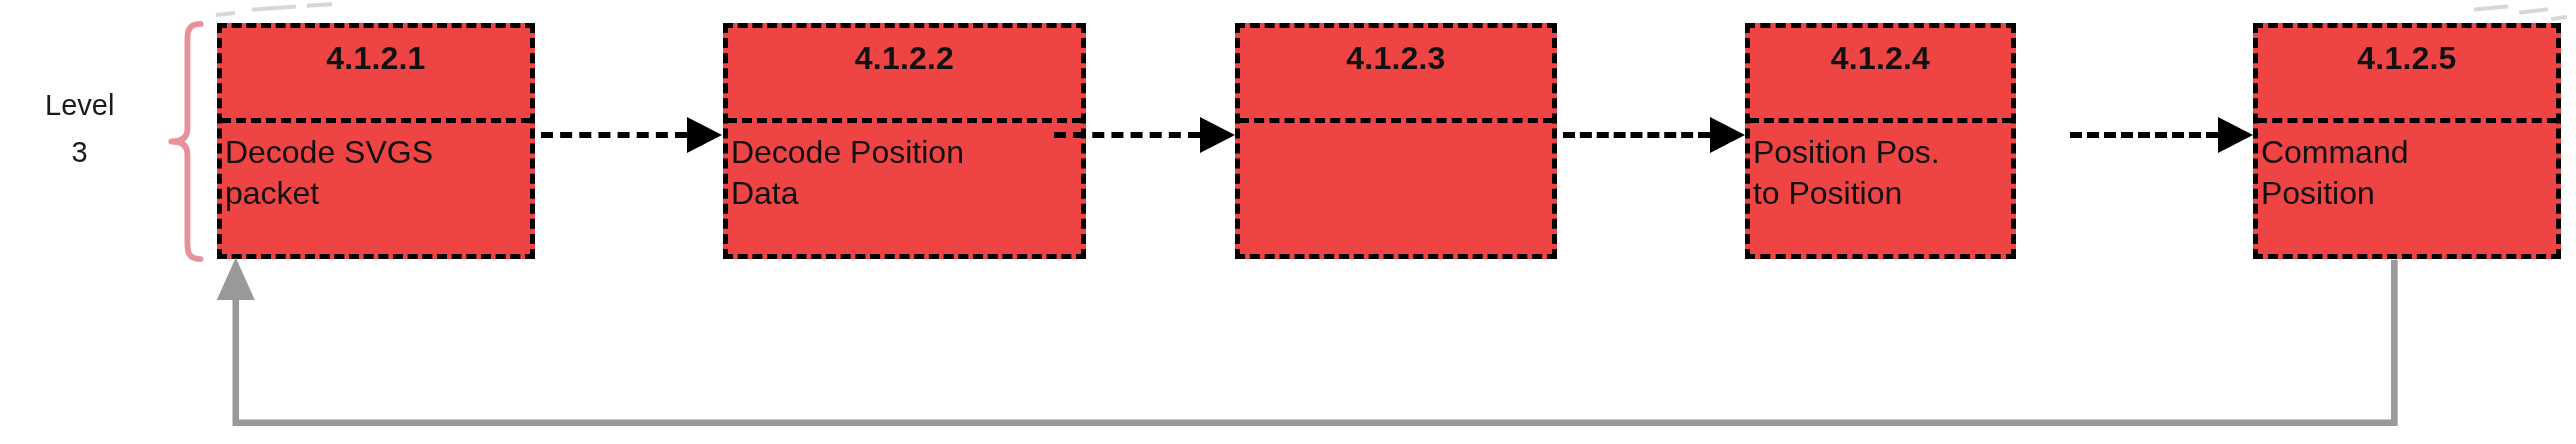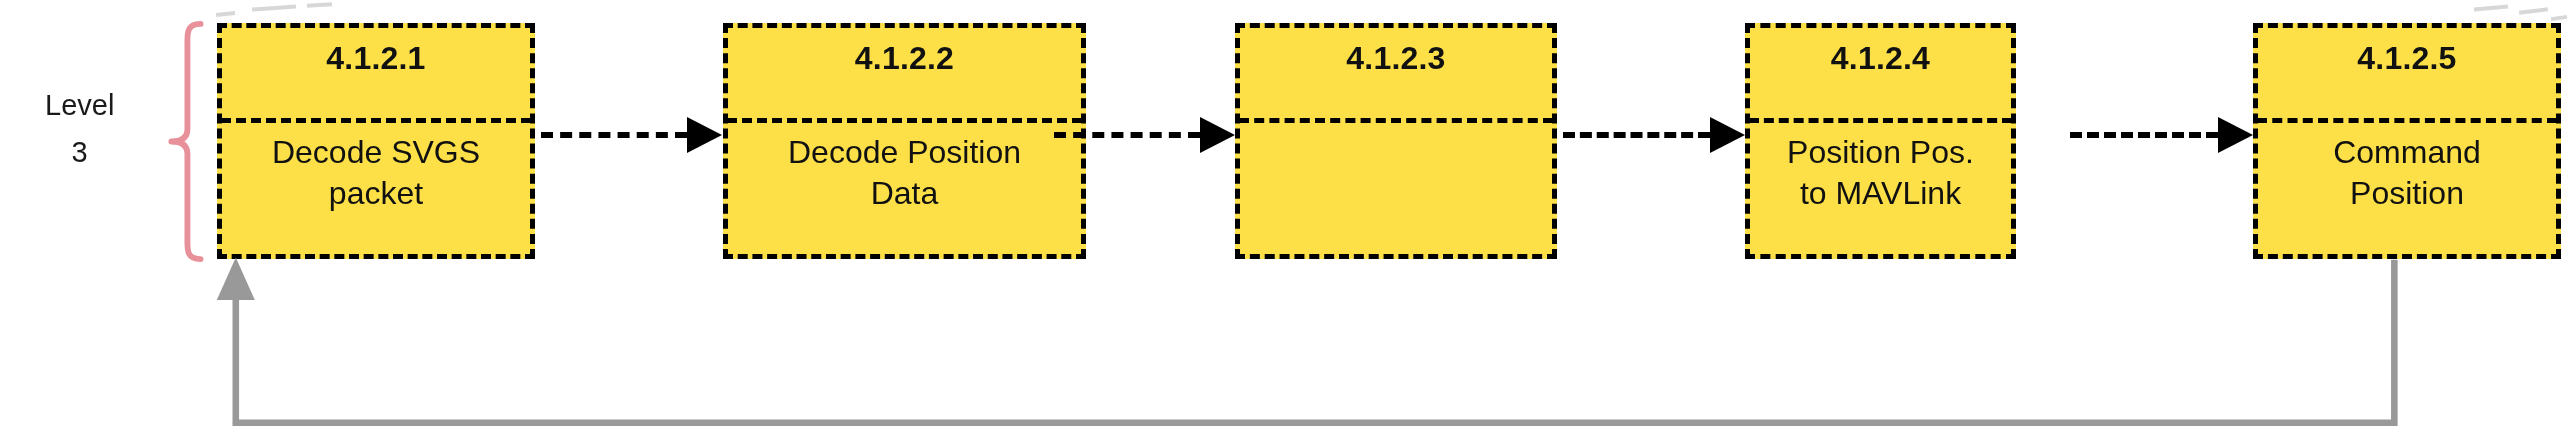--- a/index.html
+++ b/index.html
@@ -38,21 +38,21 @@
     top: 20.5px;
     width: 59px;
     height: 241px;
   }
 
   
   .pbox {
     position: absolute;
     top: 23.4px;
     height: 236px;
-    background: #fde047;
+    background: #ef4444;
     box-sizing: border-box;
     border: 5.9px dashed #000000;
   }
   .pbox .pbox-id {
     position: absolute;
     top: 10.2px;
     left: 0;
     right: 0;
     text-align: center;
     font-weight: bold;
@@ -67,21 +67,20 @@
     right: -0.7px;
     top: 90px;
     height: 0;
     border-top: 5.9px dashed #000000;
   }
   .pbox .pbox-label {
     position: absolute;
     left: 2.9px;
     right: 2.9px;
     top: 104px;
-    text-align: center;
     font-size: 32px;
     line-height: 41px;
     color: #111111;
   }
   .pbox .pbox-label span { display: block; }
 
   
   .connector {
     position: absolute;
     top: 132px;
@@ -171,21 +170,21 @@
   <div class="pbox" style="left:1235px; width:322px;">
     <div class="pbox-id">4.1.2.3</div>
     <div class="pbox-divider"></div>
   </div>
 
   <div class="pbox" style="left:1745px; width:271px;">
     <div class="pbox-id">4.1.2.4</div>
     <div class="pbox-divider"></div>
     <div class="pbox-label">
       <span>Position Pos.</span>
-      <span>to MAVLink</span>
+      <span>to Position</span>
     </div>
   </div>
 
   <div class="pbox" style="left:2253px; width:308px;">
     <div class="pbox-id">4.1.2.5</div>
     <div class="pbox-divider"></div>
     <div class="pbox-label">
       <span>Command</span>
       <span>Position</span>
     </div>

